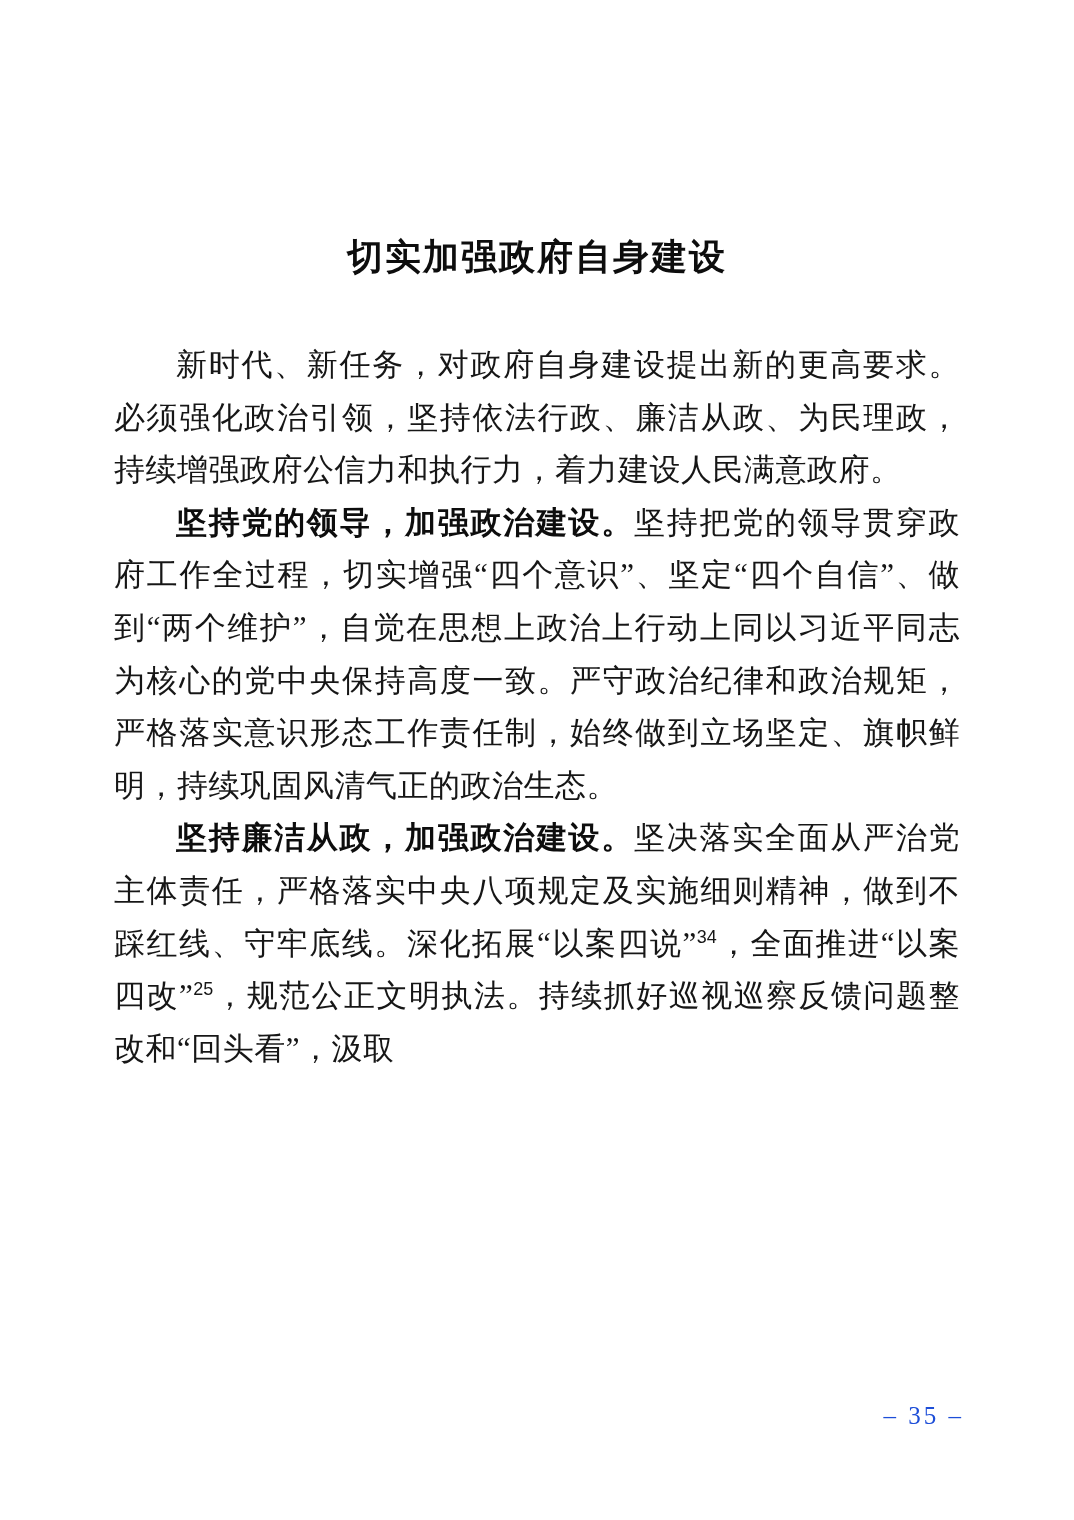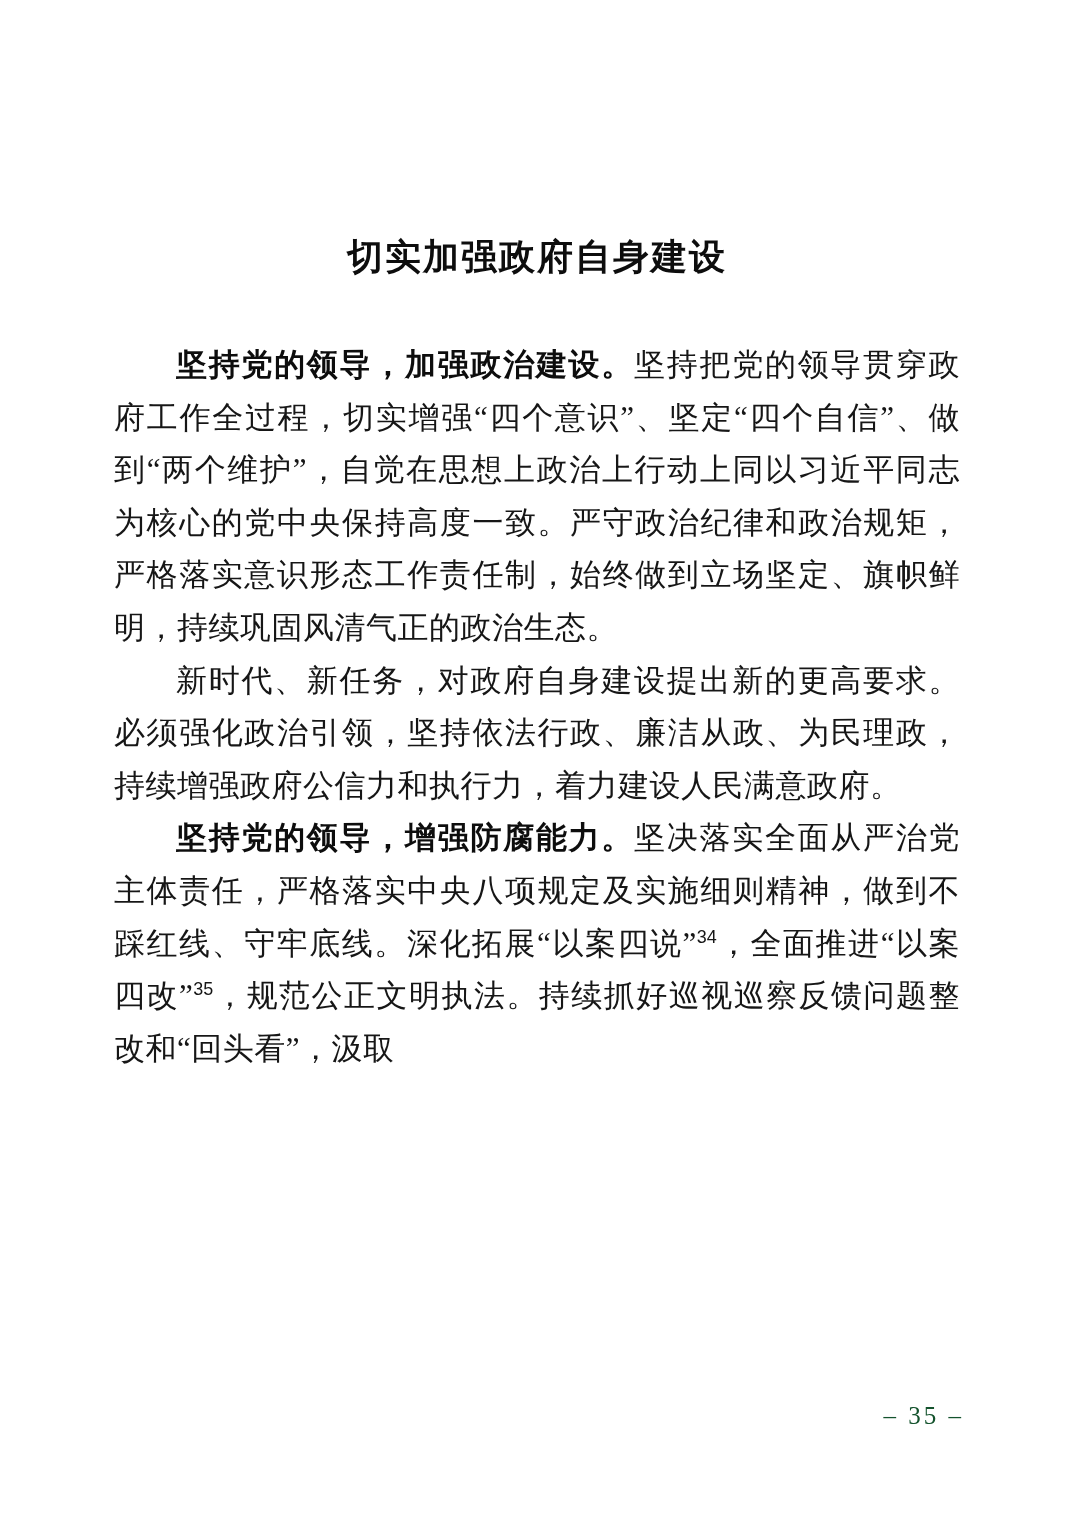--- a/index.html
+++ b/index.html
@@ -54,37 +54,37 @@
     letter-spacing: 0;
     font-family: Liberation Sans, sans-serif;
   }
   .page-number {
     position: absolute;
     top: 1356px;
     right: 110px;
     font-size: 25px;
     line-height: 30px;
     letter-spacing: 3px;
-    color: #14532d;
+    color: #1d4ed8;
     font-family: "Liberation Serif", "DejaVu Serif", serif;
   }
 </style>
 </head>
 <body>
 
 <div class="page">
 
   <h1 class="title">切实加强政府自身建设</h1>
 
   <div class="content">
 
+    <p class="para"><span>新时代、新任务，对政府自身建设提出新的更高要求。必须强化政治引领，坚持依法行政、廉洁从政、为民理政，持续增强政府公信力和执行力，着力建设人民满意政府。</span></p>
+
     <p class="para"><b class="lead">坚持党的领导，加强政治建设。</b><span>坚持把党的领导贯穿政府工作全过程，切实增强“四个意识”、坚定“四个自信”、做到“两个维护”，自觉在思想上政治上行动上同以习近平同志为核心的党中央保持高度一致。严守政治纪律和政治规矩，严格落实意识形态工作责任制，始终做到立场坚定、旗帜鲜明，持续巩固风清气正的政治生态。</span></p>
 
-    <p class="para"><span>新时代、新任务，对政府自身建设提出新的更高要求。必须强化政治引领，坚持依法行政、廉洁从政、为民理政，持续增强政府公信力和执行力，着力建设人民满意政府。</span></p>
 
-
-    <p class="para"><b class="lead">坚持党的领导，增强防腐能力。</b><span>坚决落实全面从严治党主体责任，严格落实中央八项规定及实施细则精神，做到不踩红线、守牢底线。深化拓展“以案四说”</span><sup>34</sup><span>，全面推进“以案四改”</span><sup>35</sup><span>，规范公正文明执法。持续抓好巡视巡察反馈问题整改和“回头看”，汲取</span></p>
+    <p class="para"><b class="lead">坚持廉洁从政，加强政治建设。</b><span>坚决落实全面从严治党主体责任，严格落实中央八项规定及实施细则精神，做到不踩红线、守牢底线。深化拓展“以案四说”</span><sup>34</sup><span>，全面推进“以案四改”</span><sup>25</sup><span>，规范公正文明执法。持续抓好巡视巡察反馈问题整改和“回头看”，汲取</span></p>
 
   </div>
 
   <div class="page-number">– 35 –</div>
 
 </div>
 
 </body></html>

